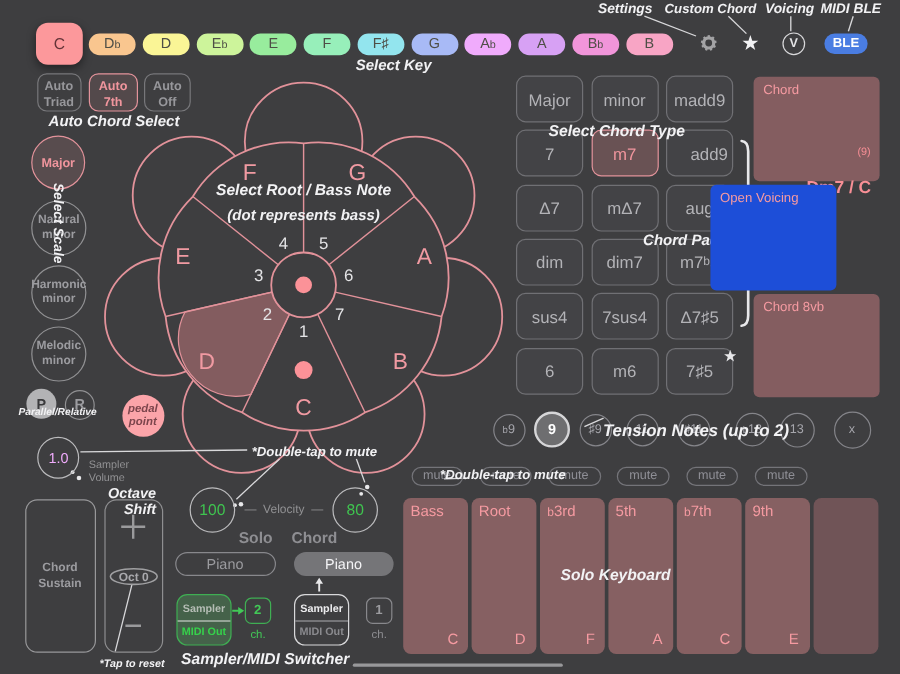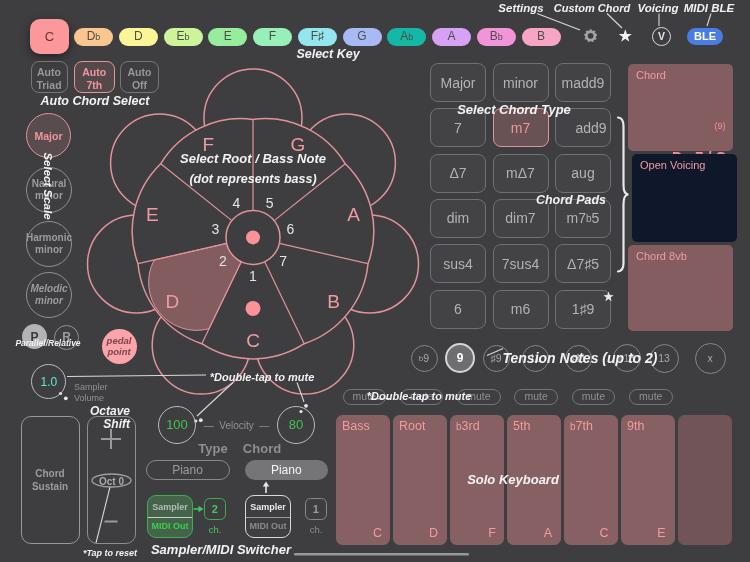--- a/index.html
+++ b/index.html
@@ -91,44 +91,44 @@
     <rect x="294" y="553" width="175" height="2.6" rx="1.3" fill="#98989a"></rect>
   </svg>
 <div class="ab" style="left:30px;top:19px;width:39px;height:35px;border-radius:10px;background:#fc989b;box-shadow:0 3px 8px rgba(0,0,0,0.45);color:#643337;font-size:13px;text-align:center;line-height:35px;">C</div>
 <div class="pill" style="left:74.0px;top:28px;background:#f9c68f;">D<span style="font-size:9px">b</span></div>
 <div class="pill" style="left:118.8px;top:28px;background:#faf596;">D</div>
 <div class="pill" style="left:163.5px;top:28px;background:#cdf49b;">E<span style="font-size:9px">b</span></div>
 <div class="pill" style="left:208.2px;top:28px;background:#98ec9d;">E</div>
 <div class="pill" style="left:253.0px;top:28px;background:#97efba;">F</div>
 <div class="pill" style="left:297.8px;top:28px;background:#93e5ee;">F♯</div>
 <div class="pill" style="left:342.5px;top:28px;background:#a8baf6;">G</div>
-<div class="pill" style="left:387.2px;top:28px;background:#14b8a6;">A<span style="font-size:9px">b</span></div>
+<div class="pill" style="left:387.2px;top:28px;background:#f0abfc;">A<span style="font-size:9px">b</span></div>
 <div class="pill" style="left:432.0px;top:28px;background:#d7a1f4;">A</div>
 <div class="pill" style="left:476.8px;top:28px;background:#f195da;">B<span style="font-size:9px">b</span></div>
 <div class="pill" style="left:521.5px;top:28px;background:#f8a5c5;">B</div>
 <div class="lbl" style="left:521px;top:8px;font-size:11.5px;">Settings</div>
 <div class="lbl" style="left:592px;top:8px;font-size:11px;">Custom Chord</div>
 <div class="lbl" style="left:658px;top:8px;font-size:11.5px;">Voicing</div>
 <div class="lbl" style="left:709px;top:8px;font-size:11.5px;">MIDI BLE</div>
 <div class="lbl" style="left:328px;top:54px;font-size:12.5px;text-align:right;">Select Key</div>
 <div class="circ" style="left:652px;top:26.5px;width:19px;height:19px;border:1.6px solid #d8d8da;color:#e4e4e6;font-size:10.5px;font-weight:bold;">V</div>
 <div class="ab" style="left:687px;top:27.5px;width:36px;height:17px;border-radius:8.5px;background:#4a7de2;color:#fff;font-weight:bold;font-size:11px;text-align:center;line-height:17px;">BLE</div>
 <div class="ab" style="left:30.5px;top:61px;width:37px;height:32px;border-radius:8px;border:1.3px solid #77777a;color:#97979b;font-size:10.5px;font-weight:bold;text-align:center;line-height:1.25;padding-top:3.5px;">Auto<br>Triad</div>
 <div class="ab" style="left:74px;top:61px;width:40.5px;height:32px;border-radius:8px;border:1.5px solid #e3939b;color:#f0959d;background:rgba(227,147,155,0.13);font-size:10.5px;font-weight:bold;text-align:center;line-height:1.25;padding-top:3.5px;">Auto<br>7th</div>
 <div class="ab" style="left:120px;top:61px;width:39px;height:32px;border-radius:8px;border:1.3px solid #77777a;color:#97979b;font-size:10.5px;font-weight:bold;text-align:center;line-height:1.25;padding-top:3.5px;">Auto<br>Off</div>
 <div class="lbl" style="left:95px;top:100.5px;font-size:12.5px;">Auto Chord Select</div>
 <div class="circ" style="left:26px;top:113px;width:45px;height:45px;border:1.5px solid #e3939b;background:rgba(227,147,155,0.16);color:#f0959d;font-size:10.5px;font-weight:bold;">Major</div>
 <div class="circ" style="left:26px;top:167px;width:46px;height:46px;border:1.5px solid #919193;color:#9c9ca0;font-size:10px;font-weight:bold;line-height:1.2;">Natural<br>minor</div>
 <div class="circ" style="left:26px;top:221px;width:46px;height:46px;border:1.5px solid #919193;color:#9c9ca0;font-size:10px;font-weight:bold;line-height:1.2;">Harmonic<br>minor</div>
-<div class="circ" style="left:26px;top:272px;width:46px;height:46px;border:1.5px solid #919193;color:#9c9ca0;font-size:10px;font-weight:bold;line-height:1.2;font-style:italic;">Melodic<br>minor</div>
+<div class="circ" style="left:26px;top:272px;width:46px;height:46px;border:1.5px solid #919193;color:#9c9ca0;font-size:10px;font-weight:bold;line-height:1.2;">Melodic<br>minor</div>
 <div class="lbl" style="left:48px;top:186px;font-size:11.5px;transform:translate(-50%,-50%) rotate(90deg);">Select Scale</div>
 <div class="circ" style="left:22px;top:324px;width:25px;height:25px;background:#b3b3b5;color:#3a3a3c;font-size:12px;font-weight:bold;">P</div>
 <div class="circ" style="left:54px;top:324.5px;width:25px;height:25px;border:1.5px solid #919193;color:#9c9ca0;font-size:12px;font-weight:bold;">R</div>
 <div class="lbl" style="left:48px;top:342.5px;font-size:8.5px;">Parallel/Relative</div>
-<div class="circ" style="left:31.3px;top:364px;width:35px;height:35px;border:1.3px solid #bbbbbd;color:#5eead4;font-size:12px;">1.0</div>
+<div class="circ" style="left:31.3px;top:364px;width:35px;height:35px;border:1.3px solid #bbbbbd;color:#f0abfc;font-size:12px;">1.0</div>
 <div class="ab" style="left:74px;top:382px;color:#919193;font-size:9px;line-height:1.2;">Sampler<br>Volume</div>
 <div class="circ" style="left:101.5px;top:329px;width:35px;height:35px;background:#fba4a9;color:#7c454c;font-size:9.5px;font-weight:bold;font-style:italic;line-height:1.15;">pedal<br>point</div>
 <div class="lbl" style="left:253px;top:158px;font-size:13px;">Select Root / Bass Note</div>
 <div class="lbl" style="left:253px;top:178.5px;font-size:12.5px;">(dot represents bass)</div>
 <div class="gbtn" style="left:430.0px;top:63.0px;">Major</div>
 <div class="gbtn" style="left:492.5px;top:63.0px;">minor</div>
 <div class="gbtn" style="left:555.0px;top:63.0px;">madd9</div>
 <div class="gbtn" style="left:430.0px;top:108.3px;">7</div>
 <div class="gbtn" style="left:492.5px;top:108.3px;background:#695254;border-color:#e3939b;color:#f0959d;">m7</div>
 <div class="gbtn" style="left:555.0px;top:108.3px;padding-left:16px;">add9</div>
@@ -136,29 +136,29 @@
 <div class="gbtn" style="left:492.5px;top:153.6px;">mΔ7</div>
 <div class="gbtn" style="left:555.0px;top:153.6px;">aug</div>
 <div class="gbtn" style="left:430.0px;top:198.9px;">dim</div>
 <div class="gbtn" style="left:492.5px;top:198.9px;">dim7</div>
 <div class="gbtn" style="left:555.0px;top:198.9px;">m7<span style="font-size:10px">b</span>5</div>
 <div class="gbtn" style="left:430.0px;top:244.2px;">sus4</div>
 <div class="gbtn" style="left:492.5px;top:244.2px;">7sus4</div>
 <div class="gbtn" style="left:555.0px;top:244.2px;">Δ7♯5</div>
 <div class="gbtn" style="left:430.0px;top:289.5px;">6</div>
 <div class="gbtn" style="left:492.5px;top:289.5px;">m6</div>
-<div class="gbtn" style="left:555.0px;top:289.5px;">1♯9</div>
+<div class="gbtn" style="left:555.0px;top:289.5px;">7♯5</div>
 <div class="lbl" style="left:514px;top:108.5px;font-size:13px;">Select Chord Type</div>
 <div class="lbl" style="left:571px;top:200px;font-size:12.5px;">Chord Pads</div>
 <div class="ab" style="left:628px;top:64px;width:105px;height:87px;border-radius:5px;background:#845d60;">
     <div style="position:absolute;left:8px;top:5px;color:#f59aa1;font-size:11px;">Chord</div>
     <div style="position:absolute;right:7.5px;top:56.5px;color:#f88f96;font-size:9px;">(9)</div>
     <div style="position:absolute;right:7px;top:66.5px;color:#f88f96;font-size:14.5px;font-weight:bold;margin-top:18px;">Dm7 / C</div>
   </div>
-<div class="ab" style="left:632px;top:153.5px;width:105px;height:88px;border-radius:5px;background:#0f172a;">
+<div class="ab" style="left:592px;top:153.5px;width:105px;height:88px;border-radius:5px;background:#1d4ed8;">
     <div style="position:absolute;left:8px;top:5px;color:#f59aa1;font-size:11px;">Open Voicing</div>
   </div>
 <div class="ab" style="left:628px;top:244.5px;width:105px;height:86.5px;border-radius:5px;background:#845d60;">
     <div style="position:absolute;left:8px;top:5px;color:#f59aa1;font-size:11px;">Chord 8vb</div>
   </div>
 <div class="circ" style="left:410.5px;top:344.5px;width:27.0px;height:27.0px;border:1.3px solid #85858a;color:#a6a6ac;font-size:10.5px;"><span style="font-size:8px">b</span>9</div>
 <div class="circ" style="left:445px;top:343px;width:30px;height:30px;border:2px solid #d6d6d8;background:#6e6e70;color:#fff;font-weight:bold;font-size:12px;">9</div>
 <div class="circ" style="left:482.5px;top:344.5px;width:27.0px;height:27.0px;border:1.3px solid #85858a;color:#a6a6ac;font-size:10.5px;">♯9</div>
 <div class="circ" style="left:521.5px;top:344.5px;width:27px;height:27px;border:1.3px solid #85858a;color:#a6a6ac;font-size:10.5px;">11</div>
 <div class="circ" style="left:564.5px;top:344.5px;width:27px;height:27px;border:1.3px solid #85858a;color:#a6a6ac;font-size:10.5px;">♯11</div>
@@ -196,21 +196,21 @@
 <div class="lbl" style="left:433.5px;top:532.5px;font-size:12.5px;color:#f59aa1;font-style:normal;font-weight:normal;">D</div>
 <div class="lbl" style="left:492px;top:532.5px;font-size:12.5px;color:#f59aa1;font-style:normal;font-weight:normal;">F</div>
 <div class="lbl" style="left:548px;top:532.5px;font-size:12.5px;color:#f59aa1;font-style:normal;font-weight:normal;">A</div>
 <div class="lbl" style="left:604px;top:532.5px;font-size:12.5px;color:#f59aa1;font-style:normal;font-weight:normal;">C</div>
 <div class="lbl" style="left:661.5px;top:532.5px;font-size:12.5px;color:#f59aa1;font-style:normal;font-weight:normal;">E</div>
 <div class="lbl" style="left:513px;top:478.5px;font-size:13px;">Solo Keyboard</div>
 <div class="circ" style="left:158px;top:405.5px;width:38px;height:38px;border:1.3px solid #bbbbbd;color:#3fc44f;font-size:13px;">100</div>
 <div class="circ" style="left:277px;top:405.5px;width:38px;height:38px;border:1.3px solid #bbbbbd;color:#3fc44f;font-size:13px;">80</div>
 <div class="lbl" style="left:236.5px;top:424.5px;font-size:10px;color:#919193;font-weight:normal;font-style:normal;">—&nbsp;&nbsp;Velocity&nbsp;&nbsp;—</div>
 <div class="lbl" style="left:262px;top:376.5px;font-size:11px;">*Double-tap to mute</div>
-<div class="lbl" style="left:213px;top:448px;font-size:13px;color:#8e8e92;font-style:normal;">Type</div>
+<div class="lbl" style="left:213px;top:448px;font-size:13px;color:#8e8e92;font-style:normal;">Solo</div>
 <div class="lbl" style="left:262px;top:448px;font-size:13px;color:#8e8e92;font-style:normal;">Chord</div>
 <div class="ab" style="left:145.5px;top:459.5px;width:84px;height:20.5px;border:1.5px solid #88888c;border-radius:10.5px;color:#9b9b9f;font-size:12px;text-align:center;line-height:18px;">Piano</div>
 <div class="ab" style="left:245px;top:459.5px;width:82.5px;height:20.5px;border-radius:10.5px;background:#757578;color:#f4f4f6;font-size:12px;text-align:center;line-height:20.5px;">Piano</div>
 <div class="ab" style="left:147px;top:494.5px;width:46px;height:43.5px;border:1.6px solid #3fae53;border-radius:9px;background:#45624a;">
     <div style="position:absolute;top:6px;left:0;right:0;text-align:center;color:#b5bdb5;font-size:9px;font-weight:bold;">Sampler</div>
     <div style="position:absolute;top:21px;left:0;right:0;border-top:1.3px solid #c8cfc8;"></div>
     <div style="position:absolute;bottom:6px;left:0;right:0;text-align:center;color:#36d14b;font-size:9px;font-weight:bold;">MIDI Out</div>
   </div>
 <div class="ab" style="left:203.5px;top:497.5px;width:22.5px;height:22.5px;border:1.6px solid #3fae53;border-radius:5.5px;color:#42c957;font-size:11px;font-weight:bold;text-align:center;line-height:20px;">2</div>
 <div class="lbl" style="left:215px;top:528.5px;font-size:9.5px;color:#42c957;font-style:normal;font-weight:normal;">ch.</div>

